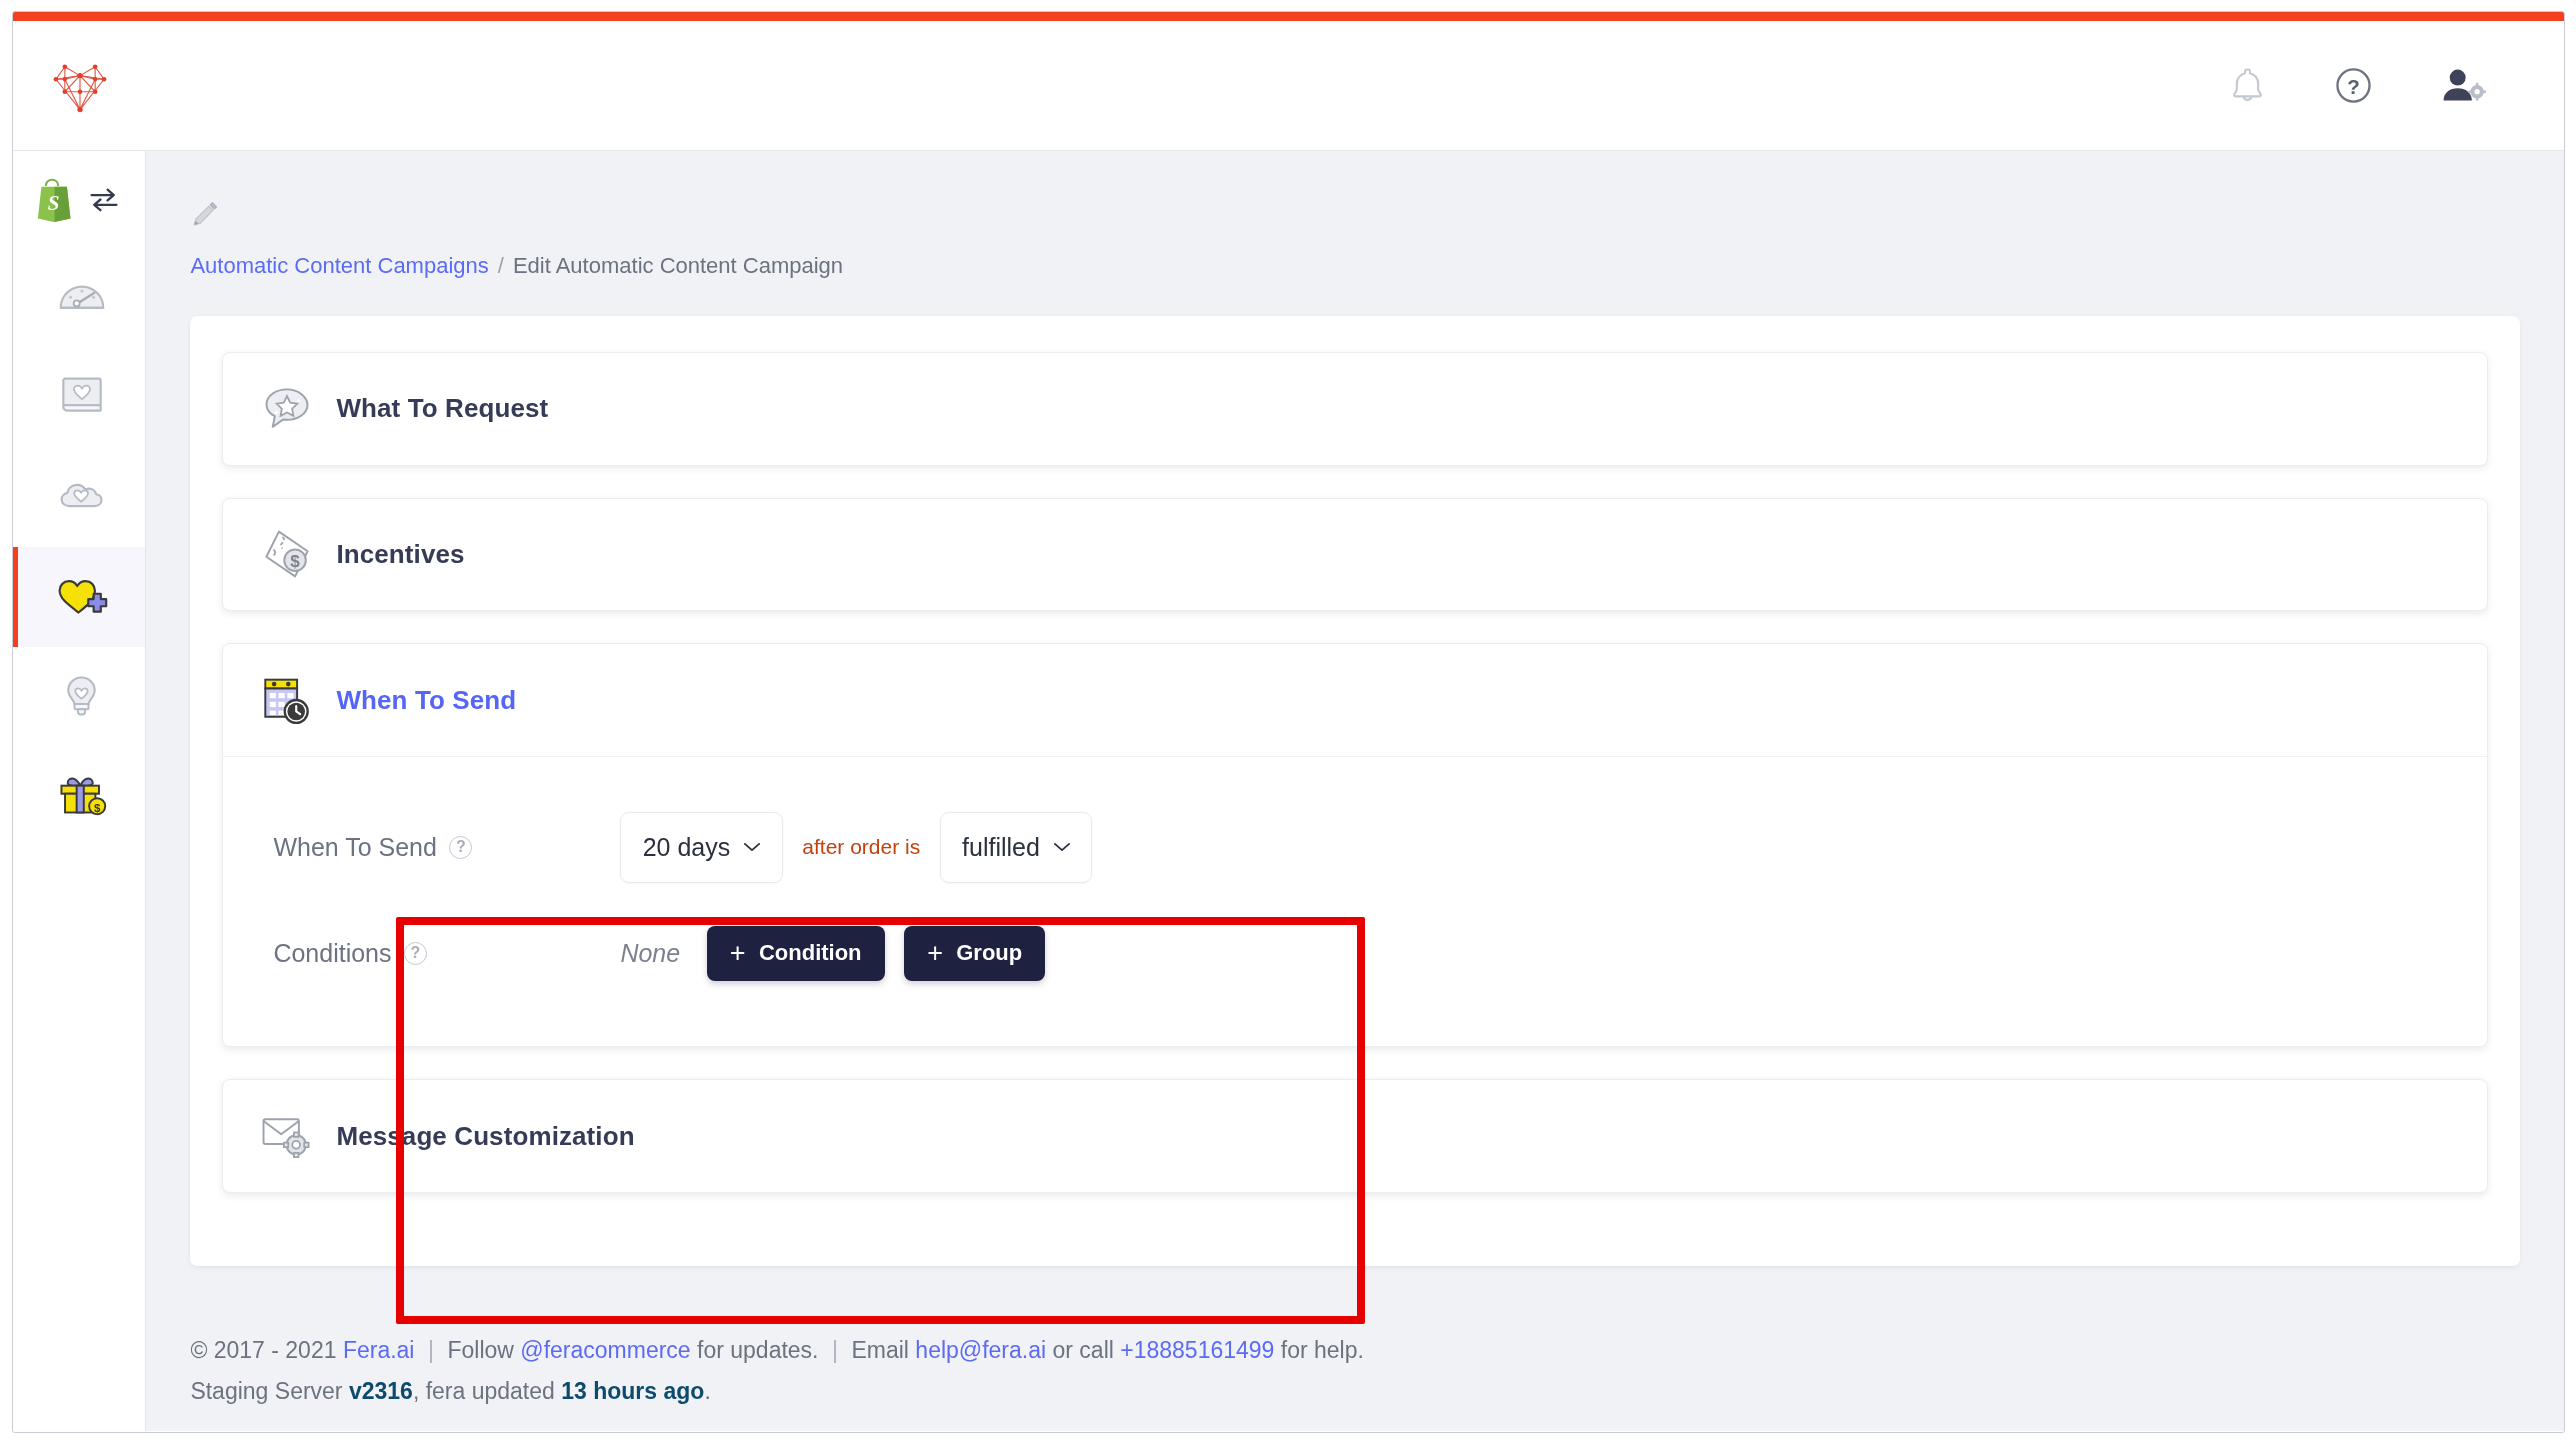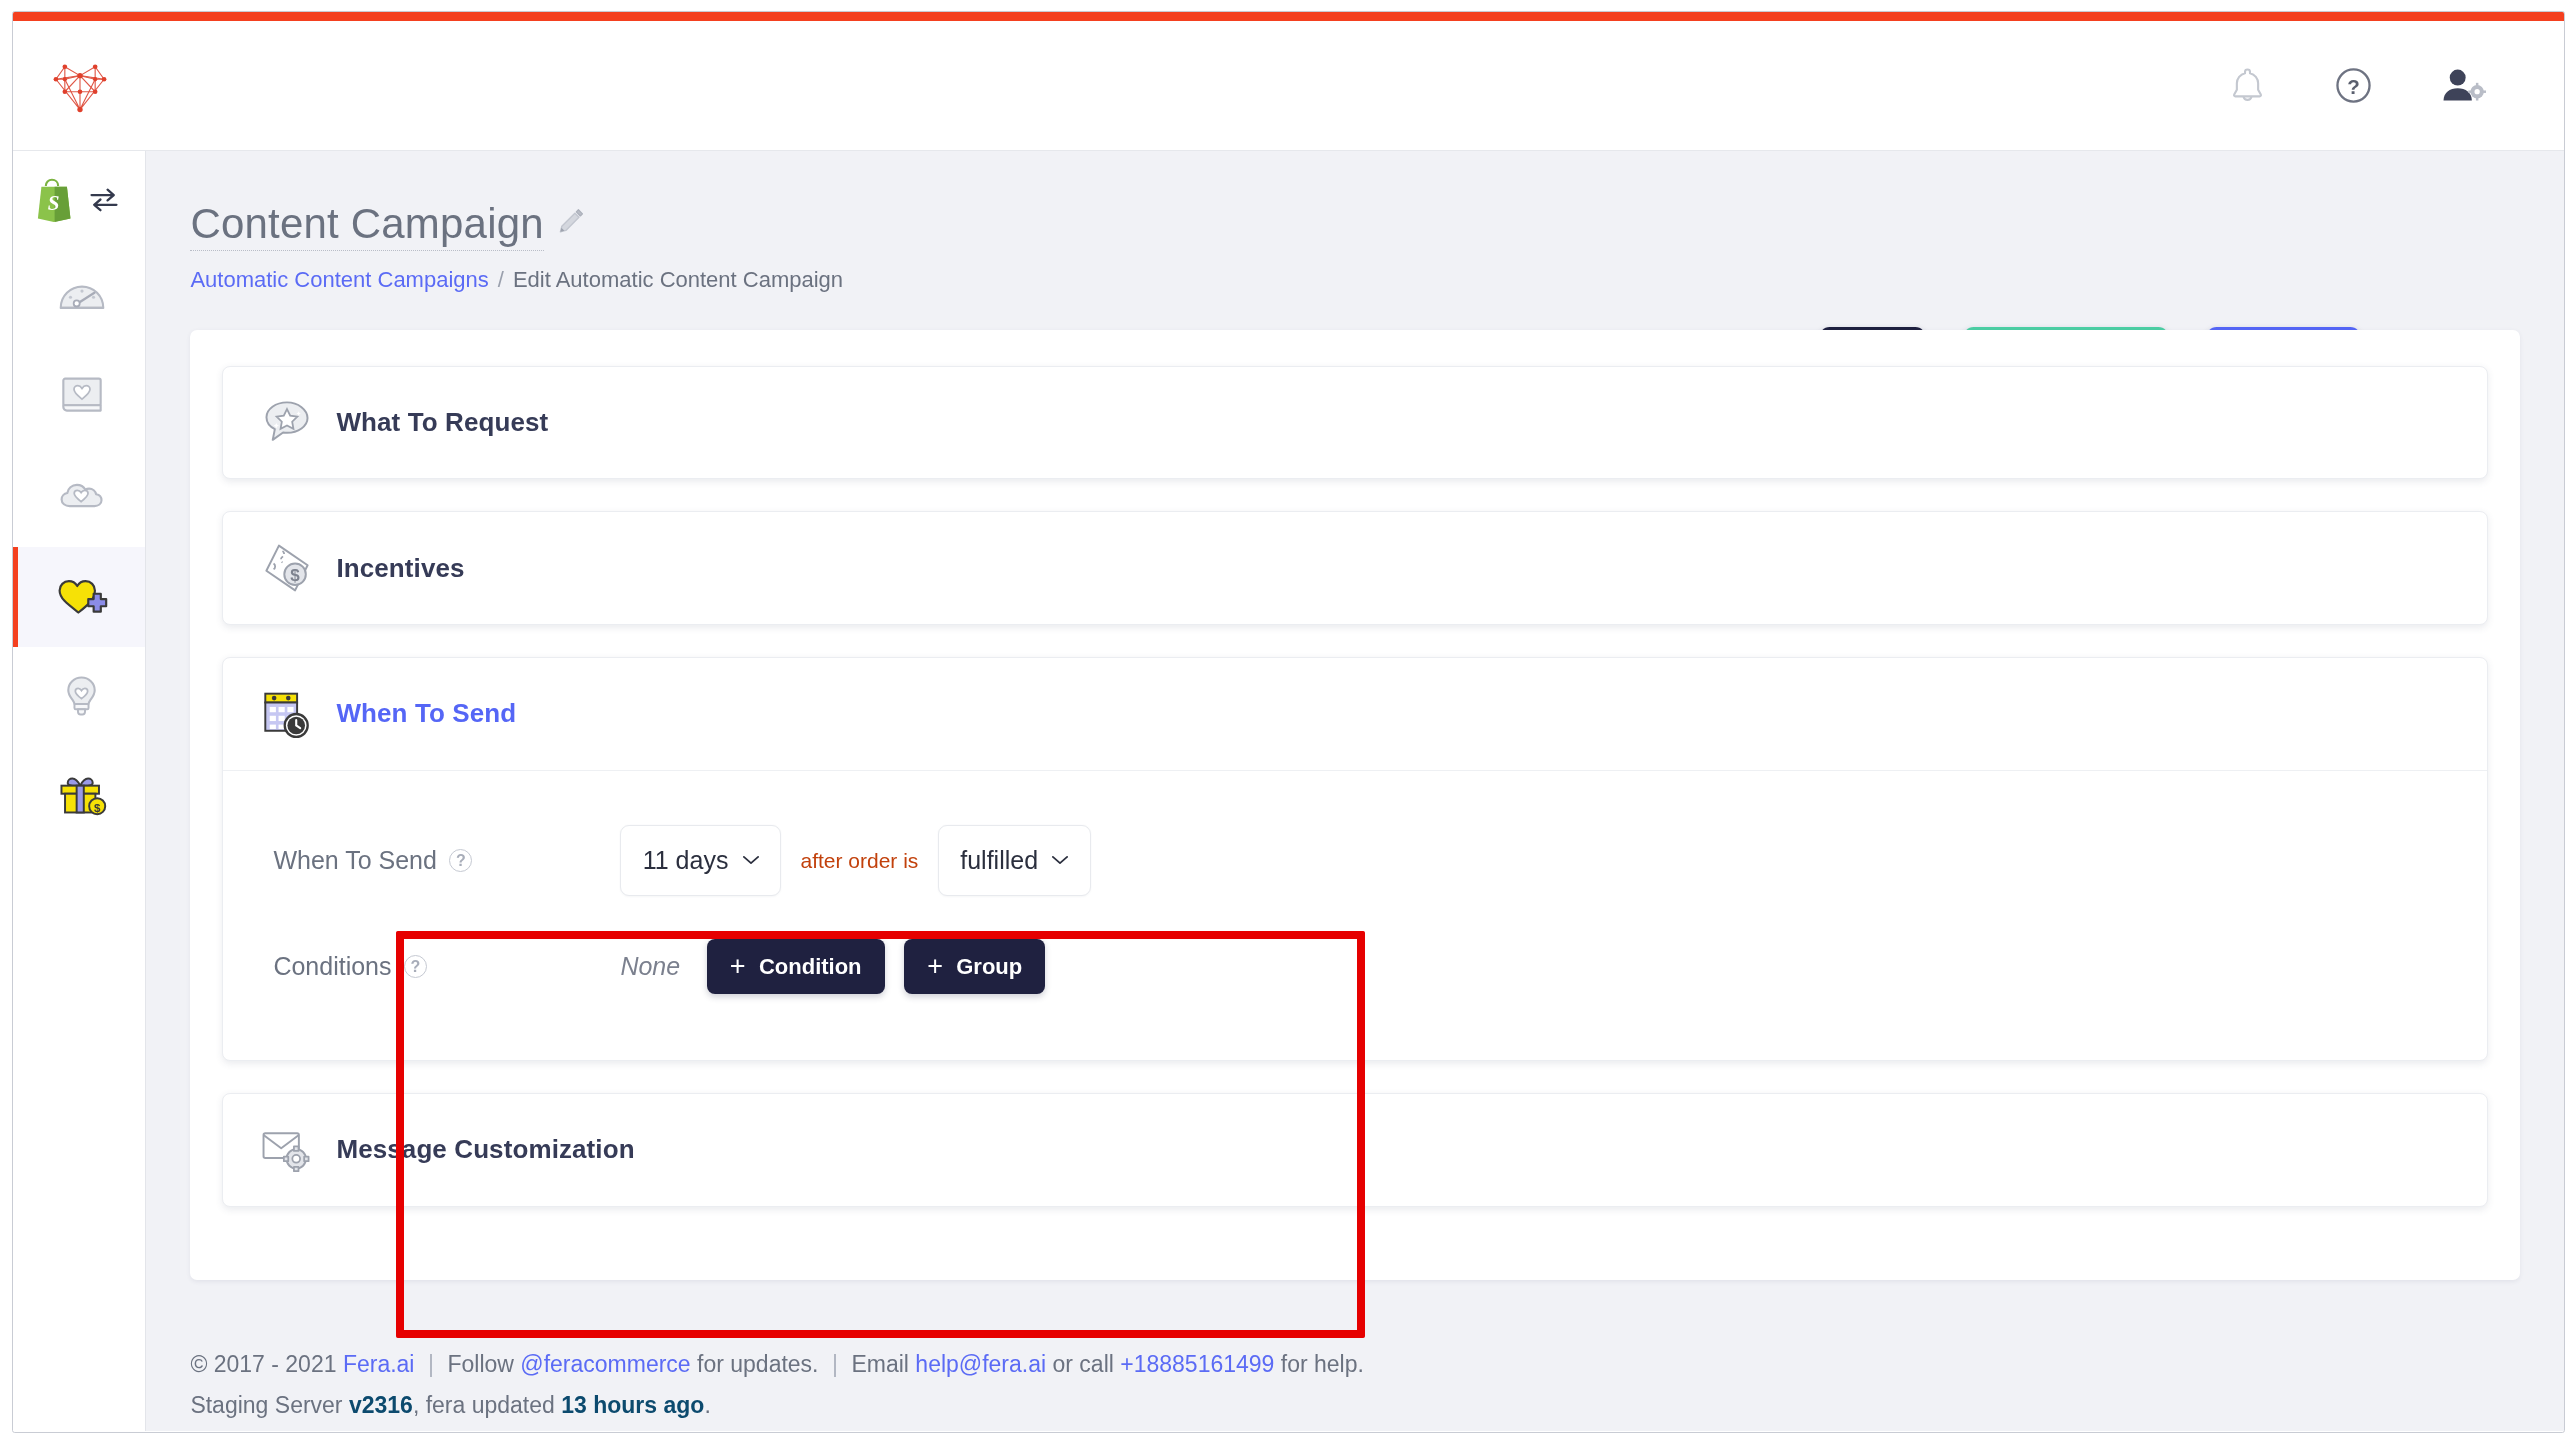--- a/index.html
+++ b/index.html
@@ -431,21 +431,20 @@
             <text x="45" y="42" text-anchor="middle" font-family="Liberation Sans, sans-serif" font-size="13" font-weight="700" fill="#3a3a3a">$</text>
           </svg>
         </span>
       </div>
     </div>
 
     <div class="main">
 
       <div class="page-head">
         <div class="page-title-row">
-          <span class="page-title">Content Campaign</span>
           <span class="edit-pencil">
             <svg width="30" height="30" viewBox="0 0 34 34">
               <path d="M5 27l1.6-6.2L21.4 6l4.6 4.6L11.2 25.4z" fill="#d4d7de" stroke="#c2c6cf" stroke-width="1.6" stroke-linejoin="round"></path>
               <path d="M23 4.4l2.4-2.4 4.6 4.6-2.4 2.4z" fill="#b9bdc7" stroke="#acb1bb" stroke-width="1.4" stroke-linejoin="round"></path>
               <path d="M5 27l4.6-1.2-3.4-3.4z" fill="#9ea3ae"></path>
             </svg>
           </span>
         </div>
 
         <div class="breadcrumb">
@@ -544,21 +543,21 @@
 
           <div class="card-body">
 
             <div class="form-row">
               <span class="form-label">
                 <span>When To Send</span>
                 <span class="help-icon">?</span>
               </span>
               <span class="form-control-area">
                 <span class="select-box">
-                  <span>11 days</span>
+                  <span>20 days</span>
                   <svg class="chev" viewBox="0 0 18 10">
                     <path d="M1 1l8 7 8-7" fill="none" stroke="#2b2f3e" stroke-width="2" stroke-linecap="round" stroke-linejoin="round"></path>
                   </svg>
                 </span>
                 <span class="inline-text">after order is</span>
                 <span class="select-box">
                   <span>fulfilled</span>
                   <svg class="chev" viewBox="0 0 18 10">
                     <path d="M1 1l8 7 8-7" fill="none" stroke="#2b2f3e" stroke-width="2" stroke-linecap="round" stroke-linejoin="round"></path>
                   </svg>

